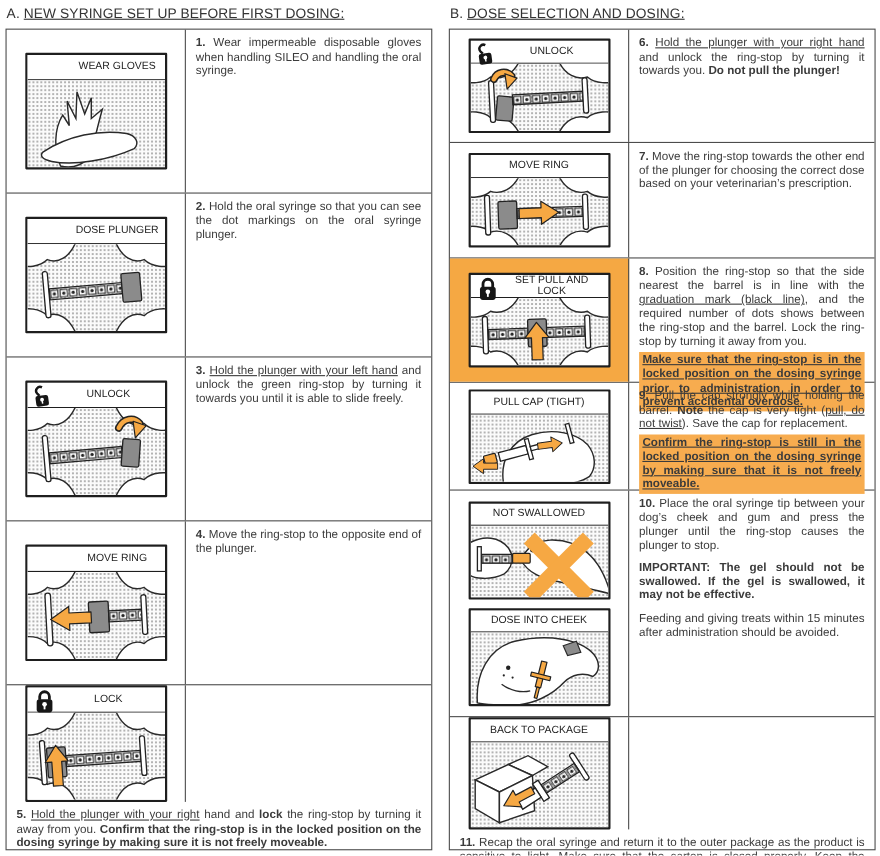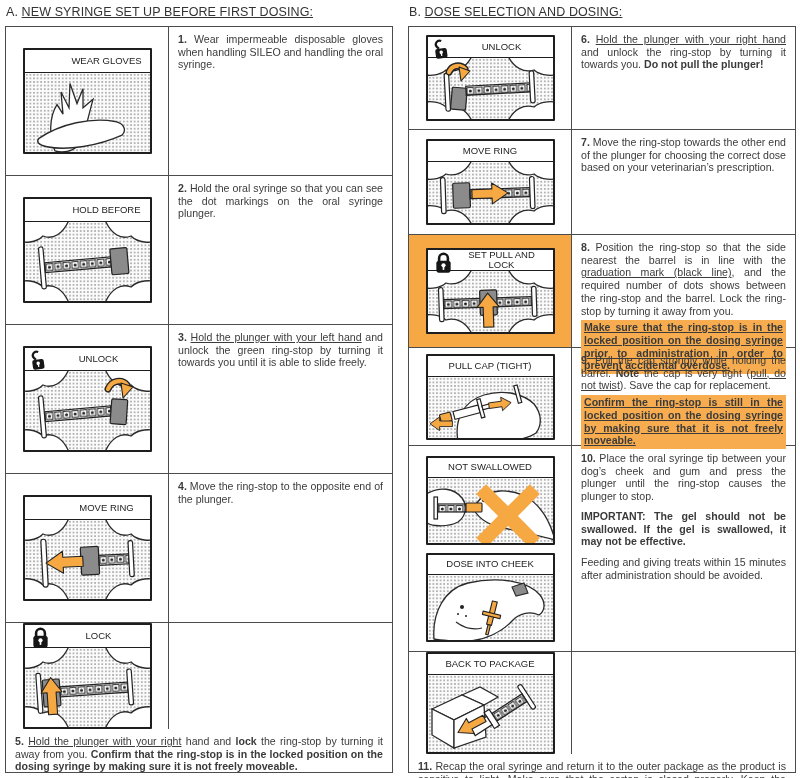--- a/index.html
+++ b/index.html
@@ -83,21 +83,21 @@
           </div>
         </div>
         <div class="txt-cell">
             <div class="para"><span class="b">1. </span><span>Wear impermeable disposable gloves when handling SILEO and handling the oral syringe.</span></div>
           </div>
       </div>
 
       <div class="row" style="height:149px">
         <div class="img-cell">
           <div class="panel panel-a">
-            <div class="panel-title">HOLD BEFORE</div>
+            <div class="panel-title">DOSE PLUNGER</div>
             <div class="panel-art">
               <svg viewBox="0 0 125 79" preserveAspectRatio="none">
                 <path class="white-shape" d="M-2,-2 H44 C38,12 28,18 18,14 C10,22 -2,20 -2,20 Z"></path>
                 <path class="white-shape" d="M-2,81 H44 C38,67 28,61 18,65 C10,57 -2,59 -2,59 Z"></path>
                 <path class="white-shape" d="M127,-2 H80 C86,12 96,18 106,14 C114,22 127,20 127,20 Z"></path>
                 <path class="white-shape" d="M127,81 H80 C86,67 96,61 106,65 C114,57 127,59 127,59 Z"></path>
                 <g transform="rotate(-5 62 42)">
                   <rect class="flange" x="15" y="21" width="4.5" height="42" rx="2"></rect>
                   <g transform="translate(20,37)">
                       <rect class="rod" width="66" height="10"></rect>

